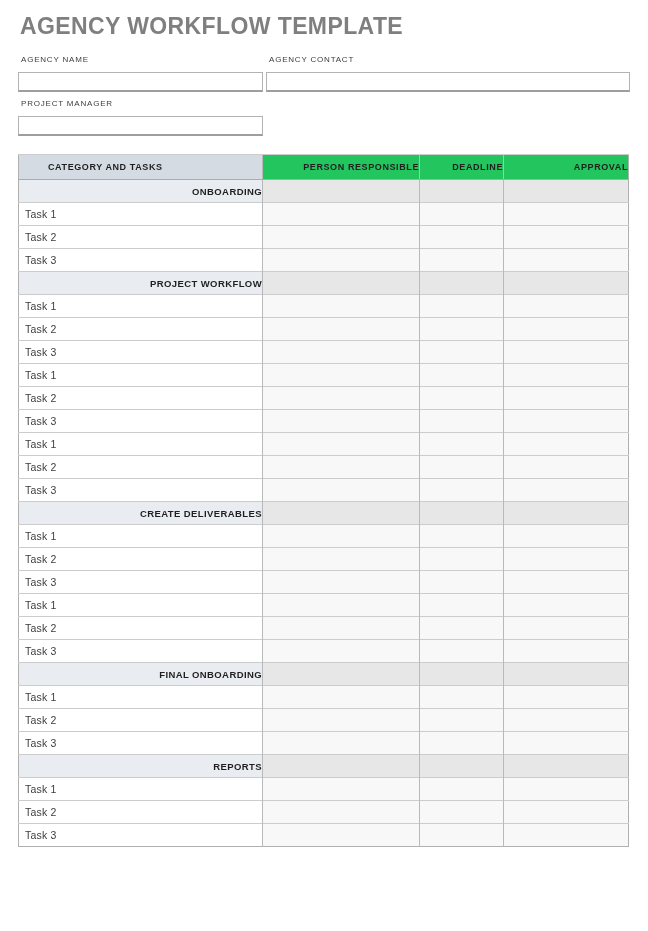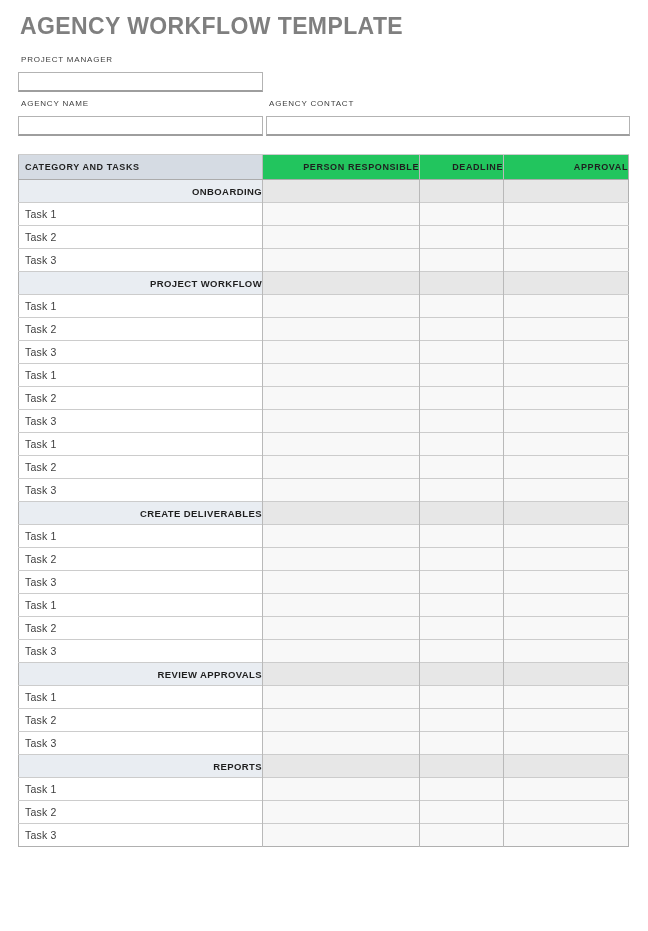--- a/index.html
+++ b/index.html
@@ -80,21 +80,21 @@
     font-weight: bold;
     letter-spacing: 0.6px;
     color: #1f1f1f;
     background: #22c55e;
     text-align: right;
     border-bottom: 1px solid #ababab;
   }
   thead th.first {
     background: #d5dbe3;
     text-align: left;
-    padding-left: 6px;
+    padding-left: 29px;
   }
 
   tr.category-row td { height: 23px; background: #e7e7e7; text-align: right; }
   tr.category-row td.first {
     background: #e9edf2;
     font-size: 9.5px;
     font-weight: bold;
     letter-spacing: 0.4px;
     color: #1f1f1f;
     padding-left: 14px;
@@ -110,32 +110,32 @@
 </style>
 </head>
 <body>
 
 <div class="page">
 
   <h1 class="page-title">AGENCY WORKFLOW TEMPLATE</h1>
 
   <div class="form">
     <div class="form-row">
-      <div class="field-pm">
-        <div class="field-label">PROJECT MANAGER</div>
-        <div class="field-input"></div>
-      </div>
-    </div>
-    <div class="form-row">
       <div class="field-name">
         <div class="field-label">AGENCY NAME</div>
         <div class="field-input"></div>
       </div>
       <div class="field-contact">
         <div class="field-label">AGENCY CONTACT</div>
+        <div class="field-input"></div>
+      </div>
+    </div>
+    <div class="form-row">
+      <div class="field-pm">
+        <div class="field-label">PROJECT MANAGER</div>
         <div class="field-input"></div>
       </div>
     </div>
   </div>
 
   <table class="workflow">
     <colgroup>
       <col class="c0">
         <col class="c1">
         <col class="c2">
@@ -270,21 +270,21 @@
           <td></td>
           <td></td>
         </tr>
         <tr class="task-row">
           <td class="first">Task 3</td>
           <td></td>
           <td></td>
           <td></td>
         </tr>
         <tr class="category-row">
-          <td class="first">REVIEW APPROVALS</td>
+          <td class="first">FINAL ONBOARDING</td>
           <td></td>
           <td></td>
           <td></td>
         </tr>
         <tr class="task-row">
           <td class="first">Task 1</td>
           <td></td>
           <td></td>
           <td></td>
         </tr>

